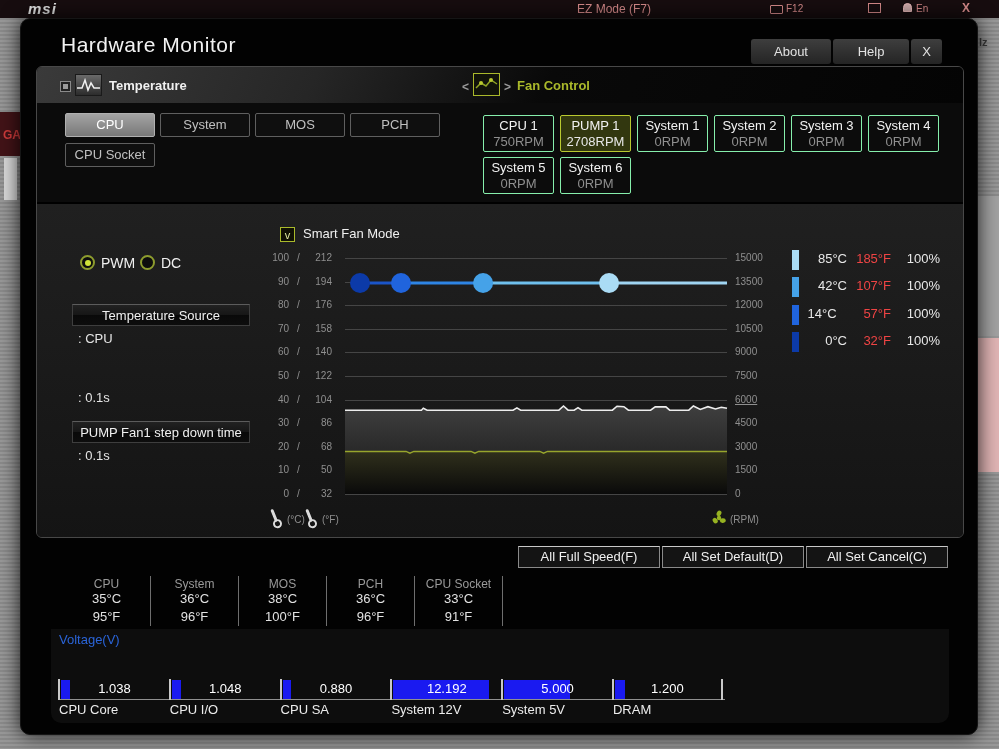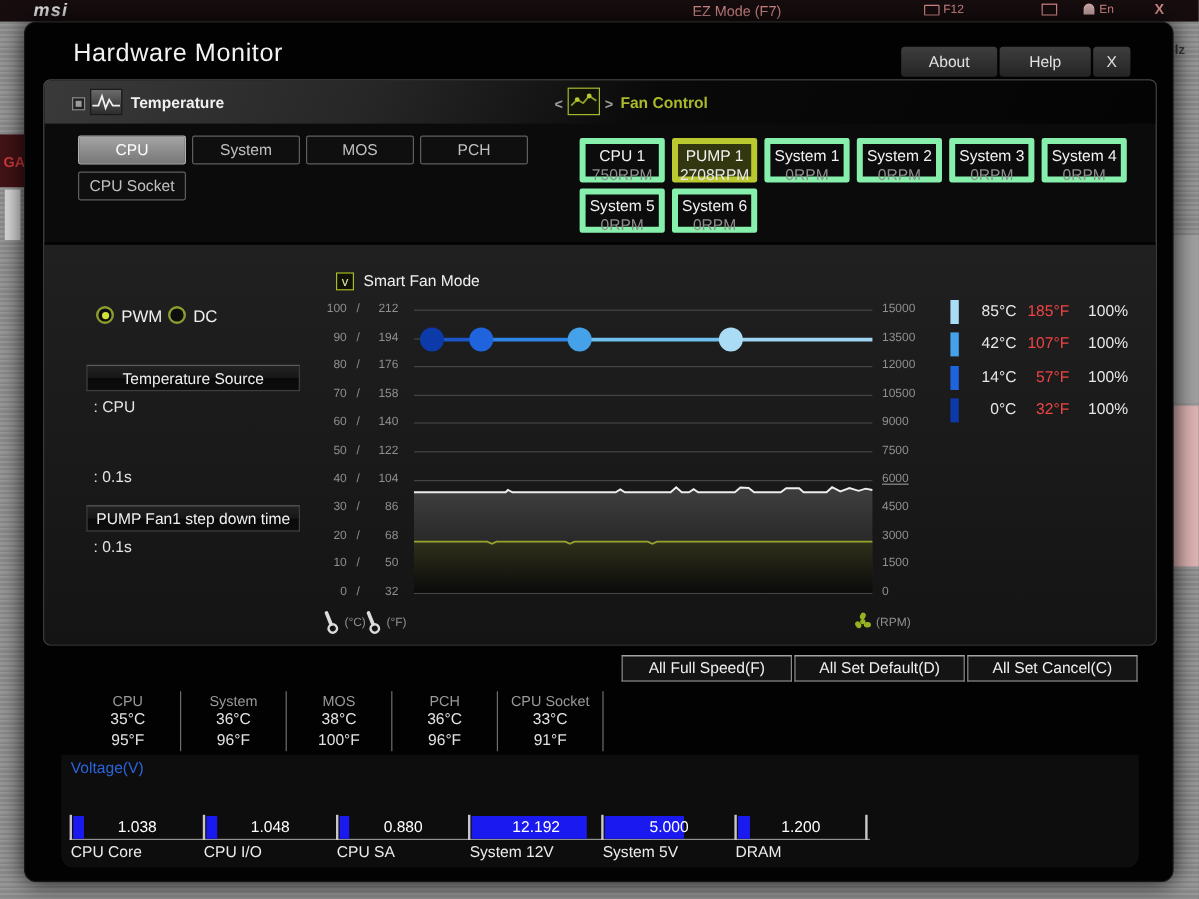--- a/index.html
+++ b/index.html
@@ -48,21 +48,21 @@
   .hdr-arrow { position:absolute; top:13px; color:#9a9a9a; font-size:12px; font-weight:bold; cursor:pointer; }
   .hdr-fan-icon { position:absolute; left:436px; top:6px; width:27px; height:23px; border:1px solid #aab92b; background:#11130a; }
   .hdr-fan-label { position:absolute; left:480px; top:11px; color:#aab92b; font-size:13px; font-weight:bold; }
 
   
   .tab { position:absolute; width:90px; height:24px; font-size:13px; text-align:center; line-height:22px; cursor:pointer;
          background:#0f0f0f; border:1px solid #5f5f5f; border-radius:2px; color:#c0c0c0; }
   .tab.active { background:linear-gradient(#a4a4a4,#787878); border-color:#b0b0b0; color:#fff; }
 
   
-  .fanbtn { position:absolute; width:71px; height:37px; background:#0c0c0c; border:5px solid #86efac; border-radius:2px;
+  .fanbtn { position:absolute; width:71px; height:37px; background:#0c0c0c; border:1px solid #86efac; border-radius:2px;
             text-align:center; cursor:pointer; padding-top:2px; }
   .fanbtn .fname { color:#f2f2f2; font-size:13px; line-height:16px; }
   .fanbtn .frpm  { color:#8f8f8f; font-size:13px; line-height:15px; }
   .fanbtn.selected { background:#32370f; border-color:#b9c92f; }
   .fanbtn.selected .frpm { color:#e8e8e8; }
 
   .divider  { position:absolute; left:0; top:135px; width:100%; height:2px; background:#000; }
   .lower-bg { position:absolute; left:0; top:137px; width:100%; height:335px; background:linear-gradient(#202020,#141414); }
 
   
@@ -352,21 +352,21 @@
     <div class="legend-c" style="top:184px;">85°C</div>
     <div class="legend-f" style="top:184px;">185°F</div>
     <div class="legend-pct" style="top:184px;">100%</div>
 
     <div class="legend-bar" style="top: 210px; background: rgb(69, 162, 232);"></div>
     <div class="legend-c" style="top:211px;">42°C</div>
     <div class="legend-f" style="top:211px;">107°F</div>
     <div class="legend-pct" style="top:211px;">100%</div>
 
     <div class="legend-bar" style="top: 238px; background: rgb(32, 100, 221);"></div>
-    <div class="legend-c" style="top:239px;">14°C</div>
+    <div class="legend-c" style="top:239px;text-align:center;">14°C</div>
     <div class="legend-f" style="top:239px;">57°F</div>
     <div class="legend-pct" style="top:239px;">100%</div>
 
     <div class="legend-bar" style="top: 265px; background: rgb(12, 58, 168);"></div>
     <div class="legend-c" style="top:266px;">0°C</div>
     <div class="legend-f" style="top:266px;">32°F</div>
     <div class="legend-pct" style="top:266px;">100%</div>
   </div>
 
   <div class="action-btn" style="left:497px;">All Full Speed(F)</div>

